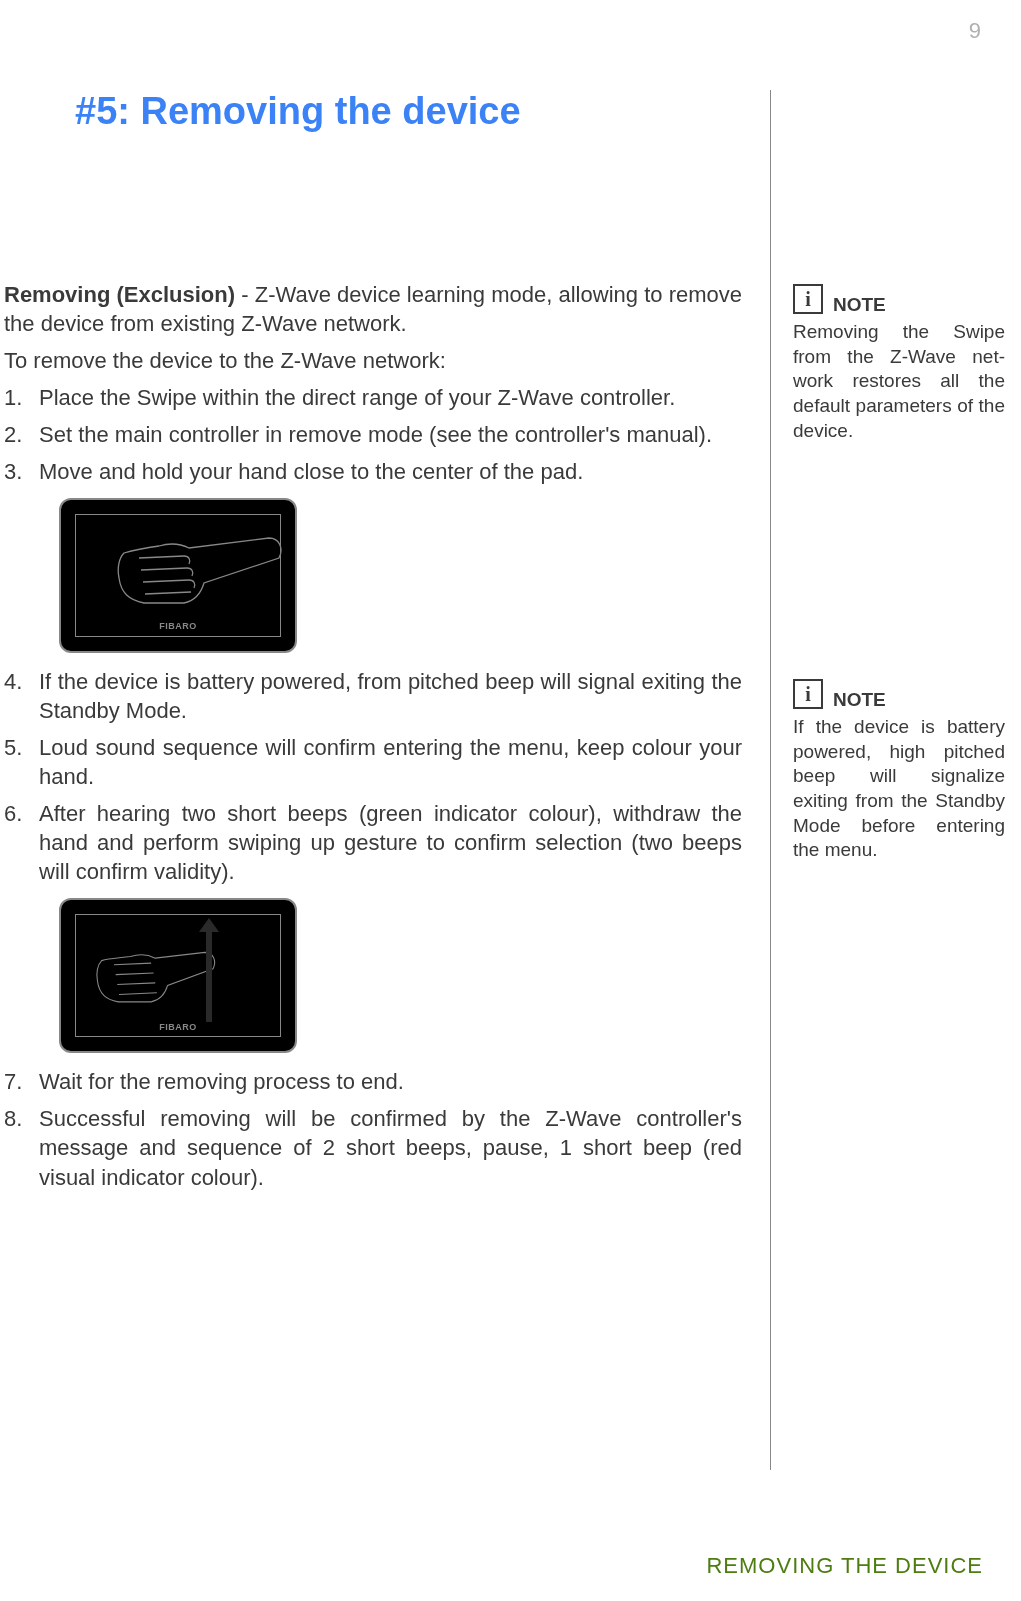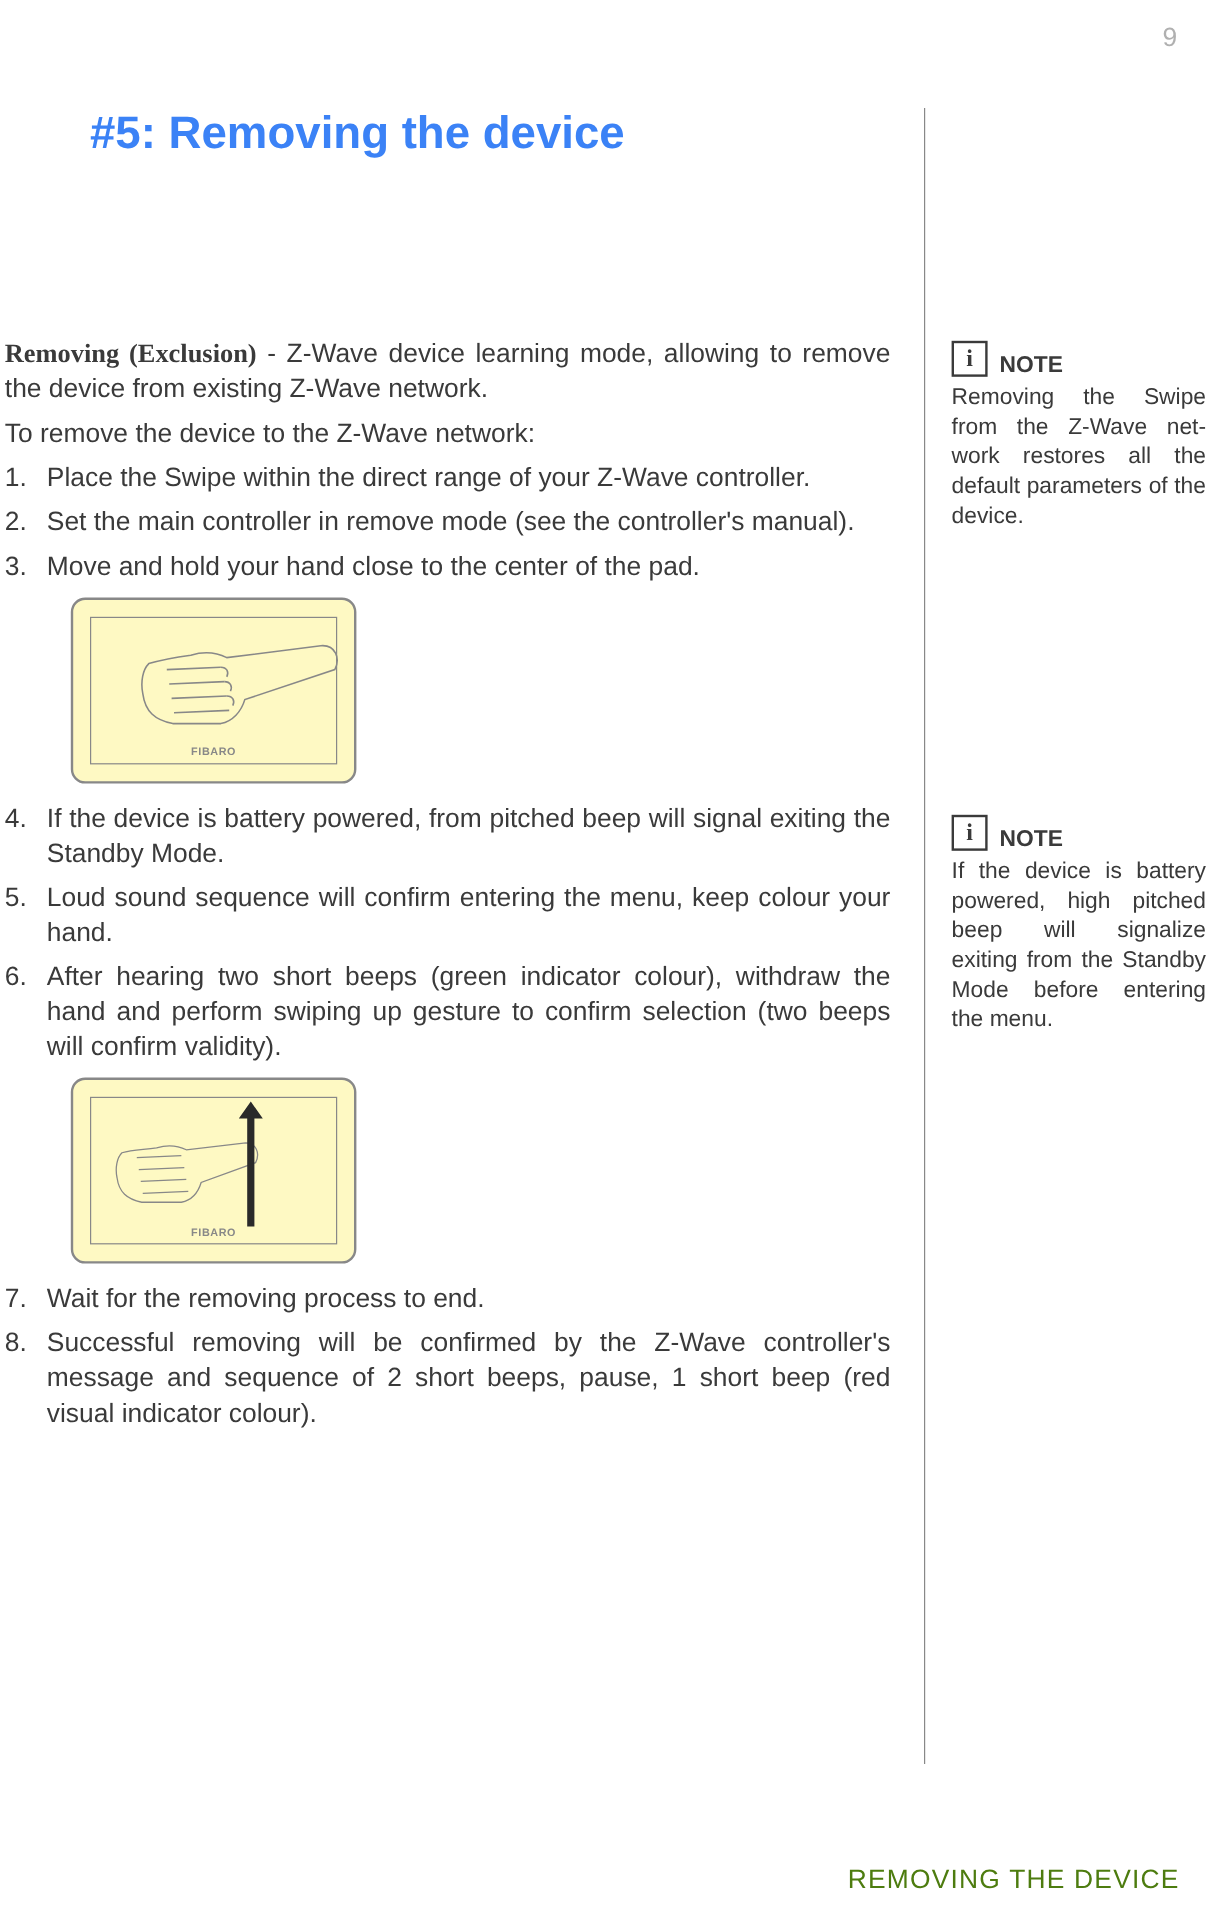--- a/index.html
+++ b/index.html
@@ -39,21 +39,20 @@
       font-size: 22px;
       line-height: 1.32;
       color: #3a3a3a;
     }
     .intro {
       text-align: justify;
       margin-bottom: 8px;
     }
     .intro strong {
       font-weight: 700;
-      font-family: Liberation Serif, serif;
     }
     .subheading {
       margin-bottom: 8px;
     }
     ol.steps {
       list-style: none;
       counter-reset: step;
     }
     ol.steps > li {
       counter-increment: step;
@@ -68,21 +67,21 @@
       left: 0;
       top: 0;
     }
     .illustration {
       margin: 12px 0 14px 55px;
       width: 238px;
       height: 155px;
       border: 2px solid #888;
       border-radius: 12px;
       position: relative;
-      background: #fef9c3;
+      background: #000000;
     }
     .illustration-inner {
       position: absolute;
       top: 14px;
       left: 14px;
       right: 14px;
       bottom: 14px;
       border: 1.5px solid #888;
     }
     .illustration-label {

